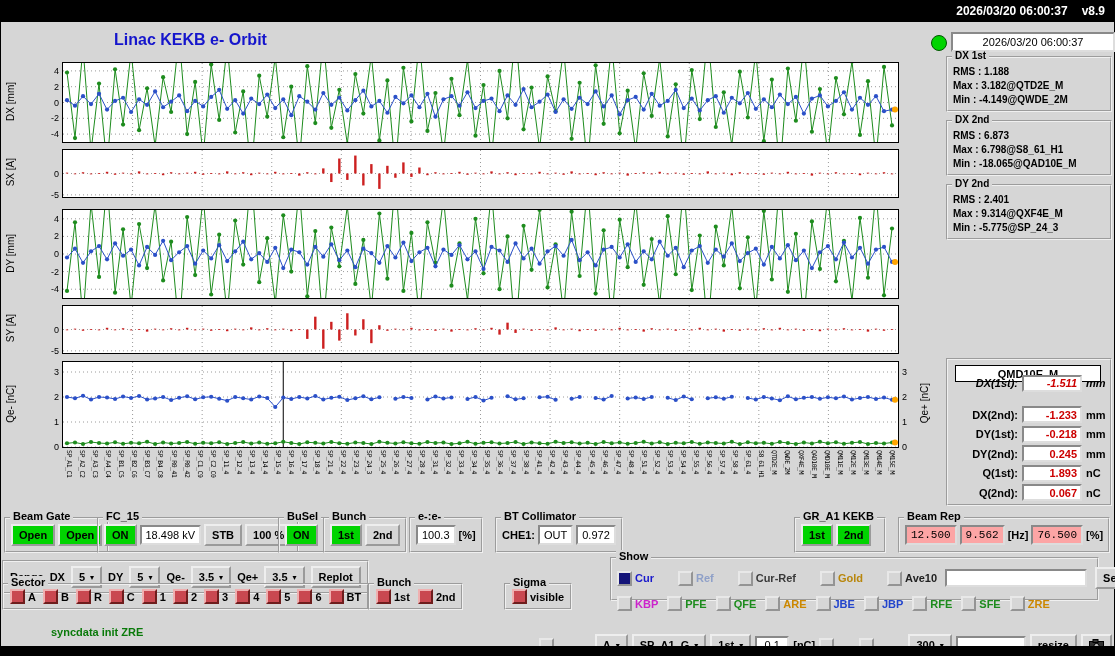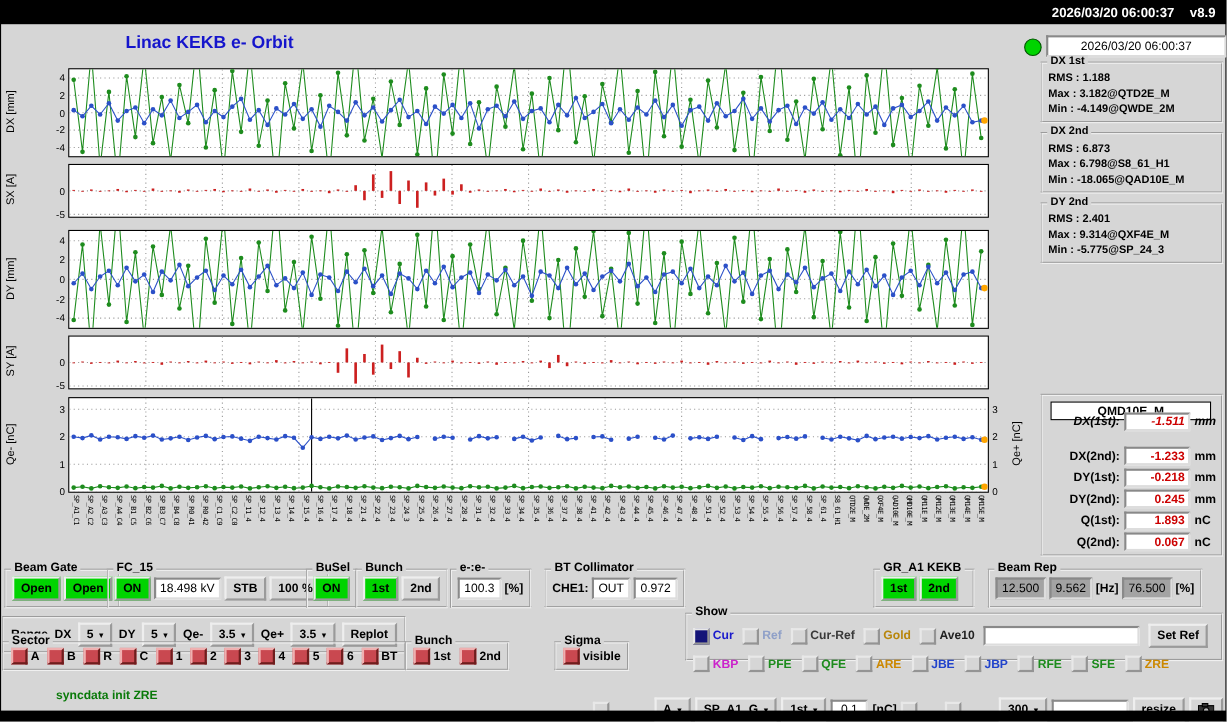--- a/index.html
+++ b/index.html
@@ -24,21 +24,21 @@
        font-size:11px;font-weight:bold;line-height:12px;white-space:nowrap;}
   .panel{position:absolute;top:517px;height:26px;border:2px groove #f0f0f0;
          display:flex;align-items:center;gap:3px;padding:3px 5px;white-space:nowrap;}
   .gframe{position:absolute;border:2px groove #f0f0f0;}
   .rowflex{display:flex;align-items:center;gap:6px;padding:4px 6px;}
   .btn{display:inline-flex;align-items:center;justify-content:center;height:18px;padding:0 6px;
        background:#d6d6d6;border:2px outset #eee;font-size:11px;font-weight:bold;white-space:nowrap;cursor:pointer;}
   .btn.green{background:#00d400;}
   .field{display:inline-flex;align-items:center;height:14px;padding:1px 4px;background:#fff;
          border:2px inset #ddd;font-size:11px;white-space:nowrap;}
-  .field.pink{background:#a3a3a3;}
+  .field.pink{background:#fca5a5;font-family:Liberation Mono, monospace;}
   .combo{display:inline-flex;align-items:center;gap:5px;height:18px;padding:0 6px;background:#d6d6d6;
          border:2px outset #eee;font-size:11px;font-weight:bold;cursor:pointer;}
   .combo::after{content:"▾";font-size:8px;}
   .cb{width:11px;height:11px;border:2px outset #e8e8e8;background:#d6d6d6;flex:none;cursor:pointer;}
   .cb.red{background:#c94850;border-color:#efb0b0 #6e1d1d #6e1d1d #efb0b0;border-style:solid;}
   .cb.navy{background:#141478;}
   .lbl{font-size:11px;font-weight:bold;white-space:nowrap;}
   .lbl.n{font-weight:bold;margin-top:36px;}
   .chk-item{display:inline-flex;align-items:center;gap:3px;}
   
@@ -52,23 +52,23 @@
   .sline{line-height:14px;white-space:nowrap;overflow:hidden;}
   #monitor{position:absolute;left:946px;top:358px;width:166px;height:148px;border:2px groove #f0f0f0;box-sizing:border-box;}
   #monitor-title{position:absolute;left:7px;top:5px;width:144px;height:15px;background:#fff;border:1px solid #000;
                  display:flex;align-items:center;justify-content:center;font-size:11px;font-weight:bold;}
   .mrow{position:absolute;left:4px;right:4px;height:18px;display:flex;align-items:center;justify-content:flex-end;gap:4px;}
   .ml{font-size:11px;font-weight:bold;}
   .mv{width:50px;height:13px;background:#fff;border:2px inset #ddd;color:#cc0000;font-size:11px;font-weight:bold;
       display:flex;align-items:center;justify-content:flex-end;padding:0 3px;}
   .mu{font-size:11px;font-weight:bold;width:20px;}
   
-  #show-frame{left:623px;top:557px;width:489px;height:44px;box-sizing:border-box;}
+  #show-frame{left:610px;top:557px;width:489px;height:44px;box-sizing:border-box;}
   #show-row1{display:flex;align-items:center;gap:8px;padding:8px 5px 0;}
-  #show-row1-items{display:flex;align-items:center;gap:8px;}
+  #show-row1-items{display:flex;align-items:center;gap:24px;}
   #show-row2{display:flex;align-items:center;gap:9px;padding:7px 5px 0;}
   #statusbar{position:absolute;left:0;top:618px;width:100%;height:28px;}
   #status-msg{position:absolute;left:8px;top:8px;font-size:11px;font-weight:bold;color:#0a7a0a;margin-left:43px;}
   #status-right{position:absolute;right:3px;top:3px;display:flex;align-items:center;gap:4px;}
 </style>
 </head>
 <body>
 
 <div id="app">
 

